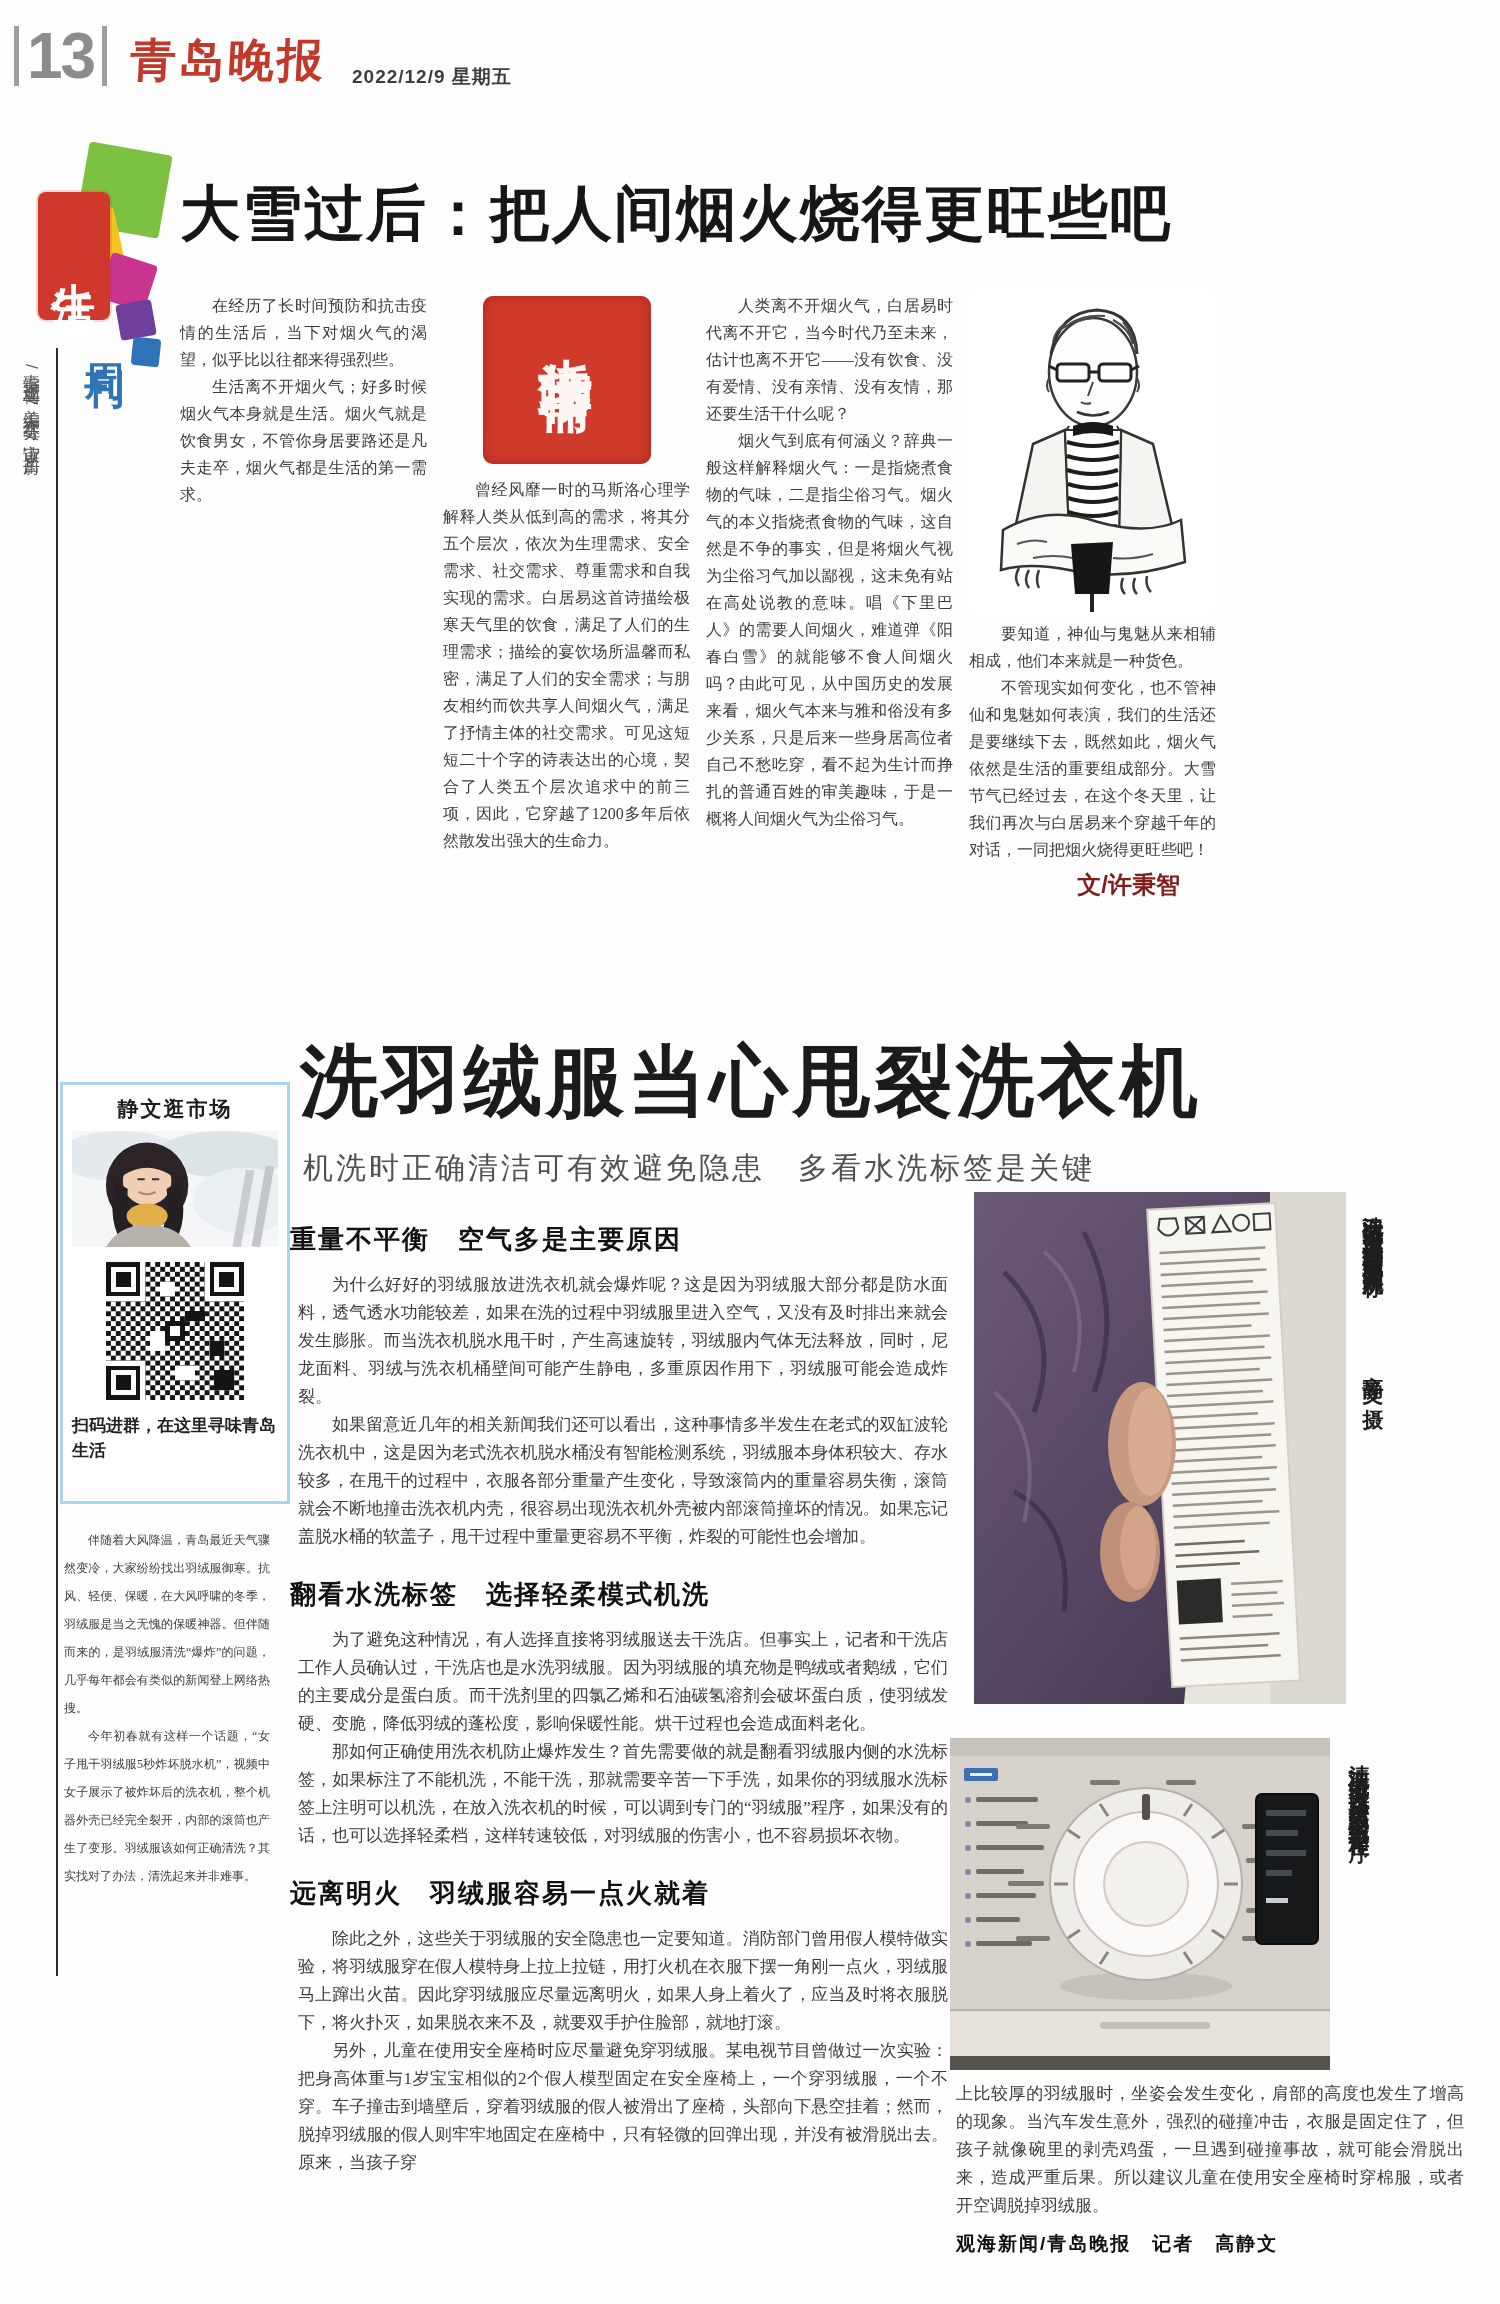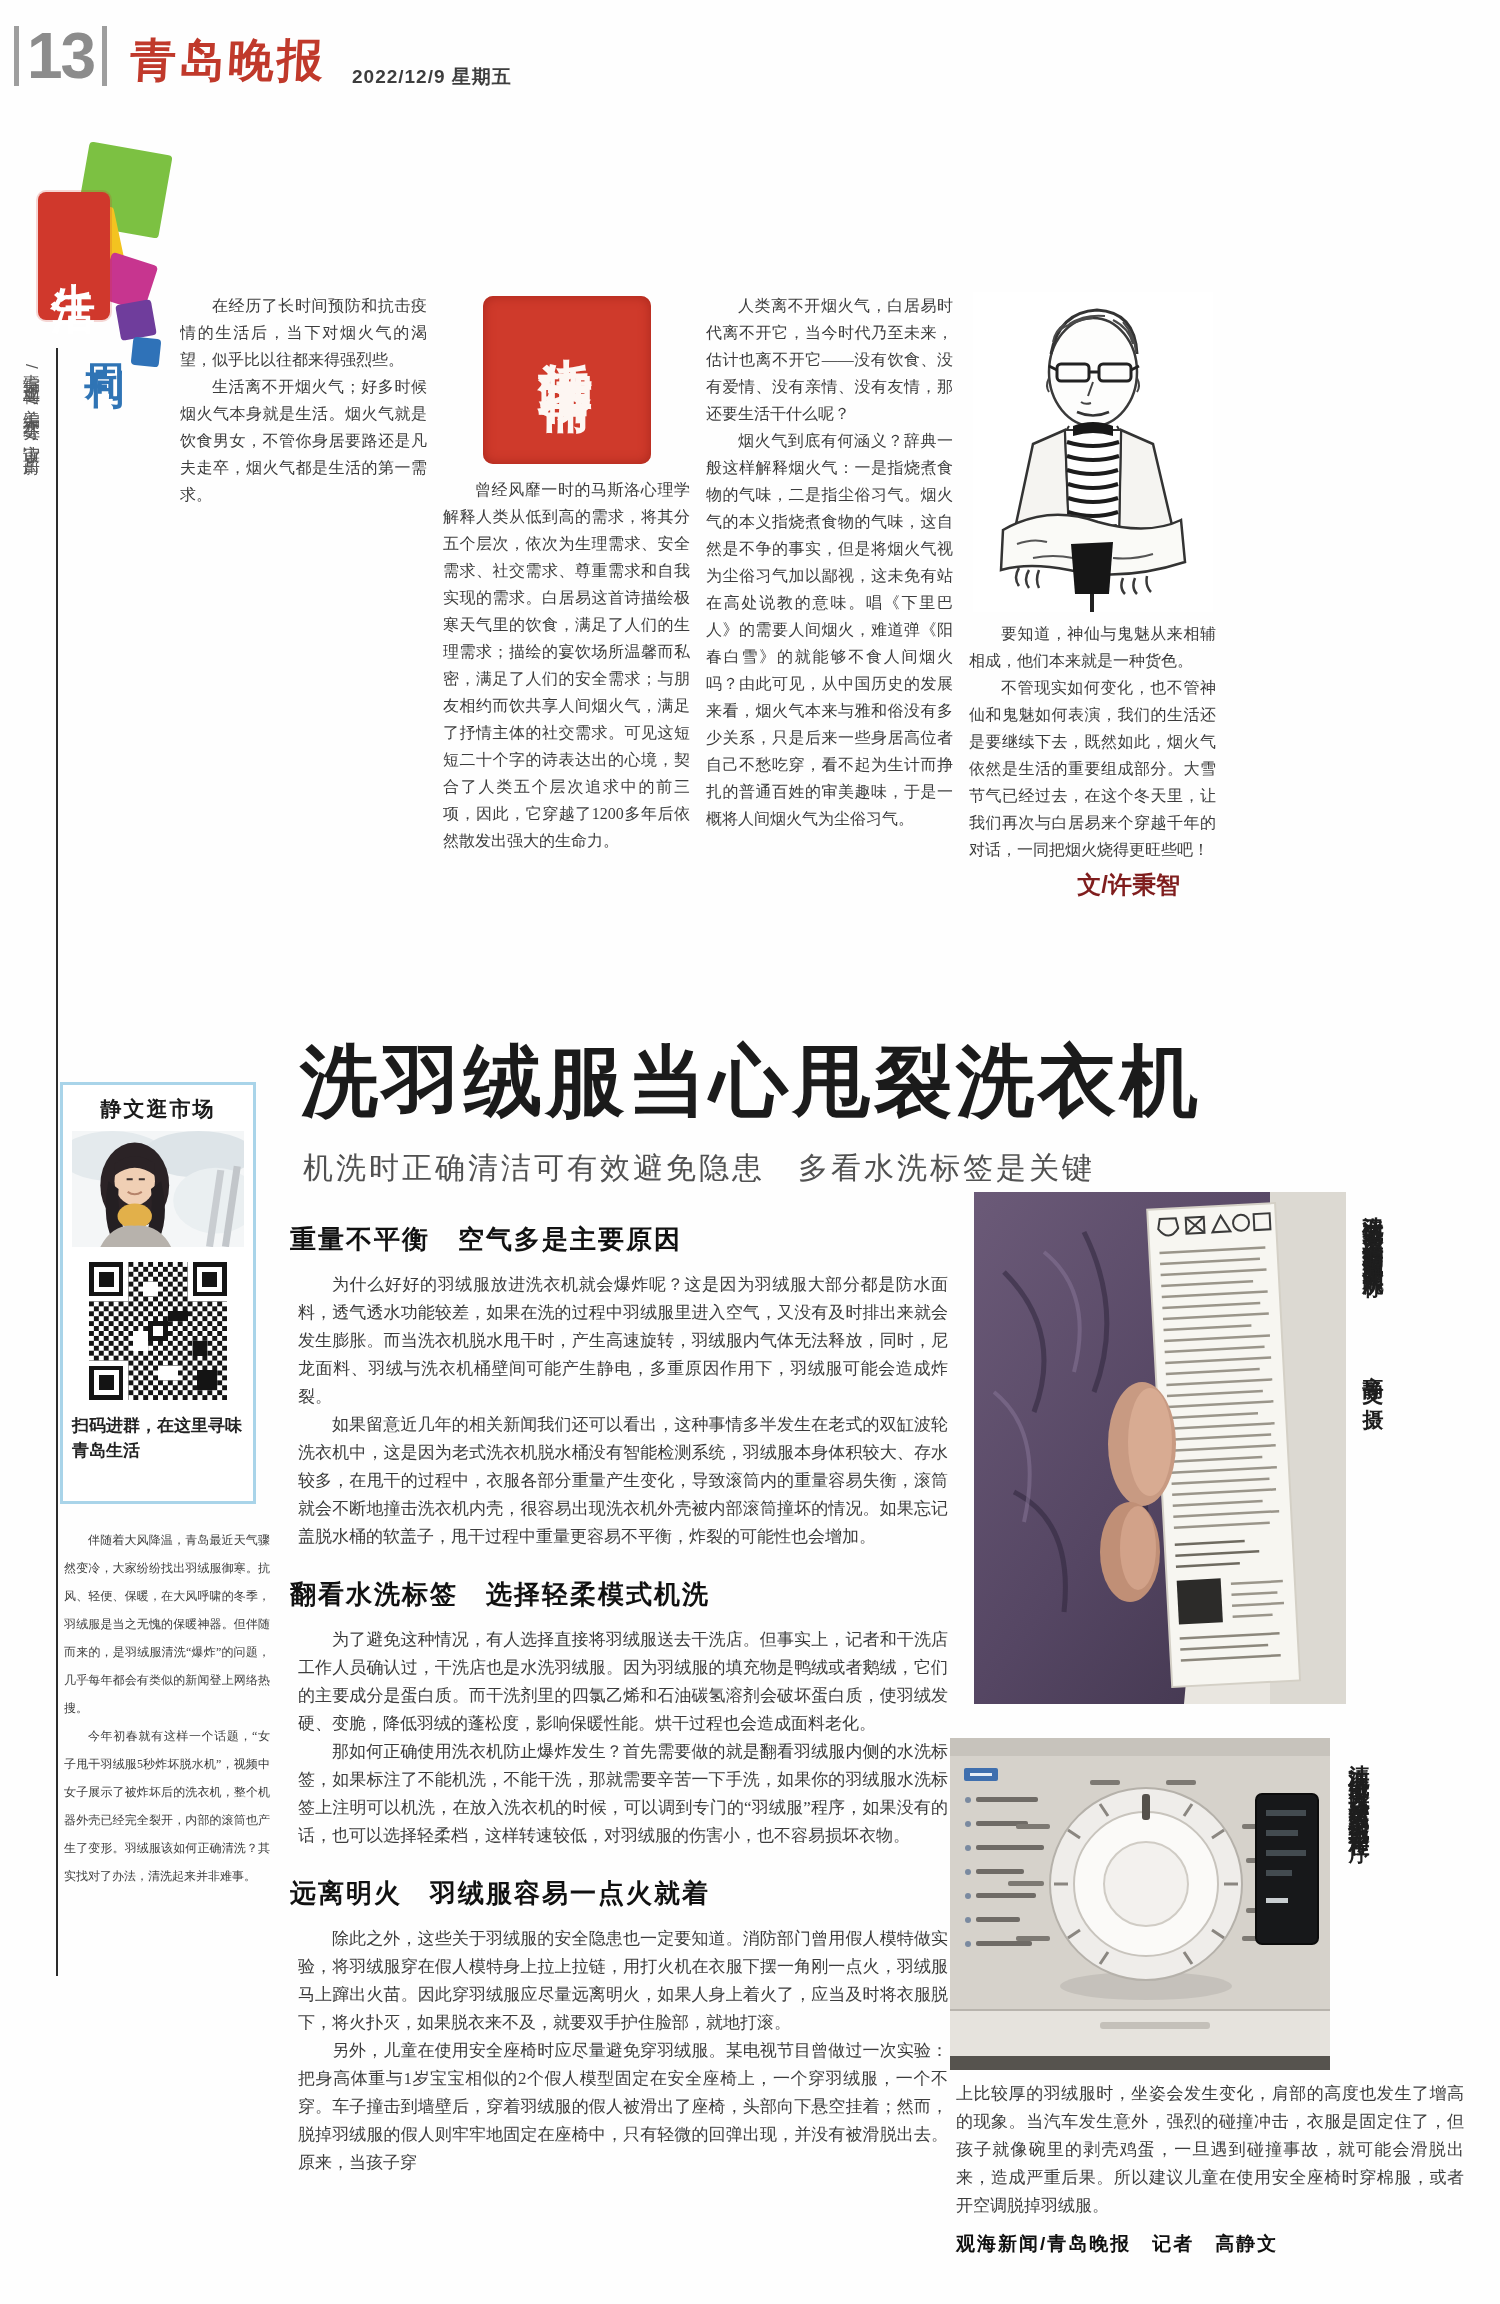--- a/index.html
+++ b/index.html
@@ -28,21 +28,21 @@
   .a1-col p { text-indent:2em; }
   .seal { width:168px; height:168px; margin:4px auto 12px; background:#cf3a2b; border-radius:10px; display:flex; align-items:center; justify-content:center; box-shadow:inset 0 0 12px #a8271c; }
   .seal span { writing-mode:vertical-rl; font-family:"DejaVu Serif", serif; font-weight:bold; font-size:54px; line-height:76px; color:#fdf6f2; letter-spacing:6px; height:130px; }
   .portrait { display:block; margin:0 auto 8px; }
   .byline { text-align:right; padding-right:36px; font-weight:bold; font-size:24px; color:#7f1d1d; font-family:"Liberation Sans", sans-serif; margin-top:8px; }
 
   
   .a2-title { position:absolute; left:300px; top:1030px; font-size:78px; font-weight:900; letter-spacing:4px; color:#1b1b1b; white-space:nowrap; }
   .a2-sub { position:absolute; left:303px; top:1148px; font-size:30px; color:#515151; letter-spacing:3px; white-space:nowrap; }
 
-  .sidebox { position:absolute; left:60px; top:1082px; width:196px; height:422px; background:#fff; border:3px solid #a9d4e9; padding:8px 9px; }
+  .sidebox { position:absolute; left:60px; top:1082px; width:230px; height:422px; background:#fff; border:3px solid #a9d4e9; padding:8px 9px; }
   .sidebox h3 { font-size:21px; font-weight:900; color:#1c1c1c; text-align:center; letter-spacing:2px; margin:2px 0 8px; }
   .sb-photo svg { display:block; width:100%; height:116px; }
   .sb-qr { width:148px; height:148px; margin:10px auto 8px; }
   .sb-cap { font-size:17px; font-weight:bold; color:#222; line-height:25px; }
 
   .intro { position:absolute; left:64px; top:1526px; width:206px; height:760px; overflow:hidden; font-family:"Liberation Serif", serif; font-size:12px; line-height:28px; text-align:justify; color:#3c3c3c; }
   .intro p { text-indent:2em; }
 
   .a2-main { position:absolute; left:290px; top:1222px; width:658px; height:1080px; overflow:hidden; }
   .a2-main h2 { font-size:26px; font-weight:900; color:#111; letter-spacing:2px; margin:26px 0 14px; }
@@ -77,20 +77,21 @@
     <div class="blk" style="left:118px;top:302px;width:36px;height:36px;background:#6f3d9c;transform:rotate(-10deg);"></div>
     <div class="blk" style="left:132px;top:338px;width:28px;height:28px;background:#2f72b8;transform:rotate(6deg);"></div>
   </div>
   <div class="stamp">
       <span>生活</span>
     </div>
   <div class="weekly">周刊</div>
   <div class="vrule"></div>
   <div class="editors">责编/王亚梅　美编/李红芬　审读/岳蔚</div>
 
+  <h1 class="a1-title">大雪过后：把人间烟火烧得更旺些吧</h1>
   <div class="a1-body">
     <div class="a1-col">
         <p>在经历了长时间预防和抗击疫情的生活后，当下对烟火气的渴望，似乎比以往都来得强烈些。</p>
         <p>生活离不开烟火气；好多时候烟火气本身就是生活。烟火气就是饮食男女，不管你身居要路还是凡夫走卒，烟火气都是生活的第一需求。</p>
       </div>
     <div class="a1-col">
       <div class="seal">
           <span>生活聊斋</span>
         </div>
       <div>

